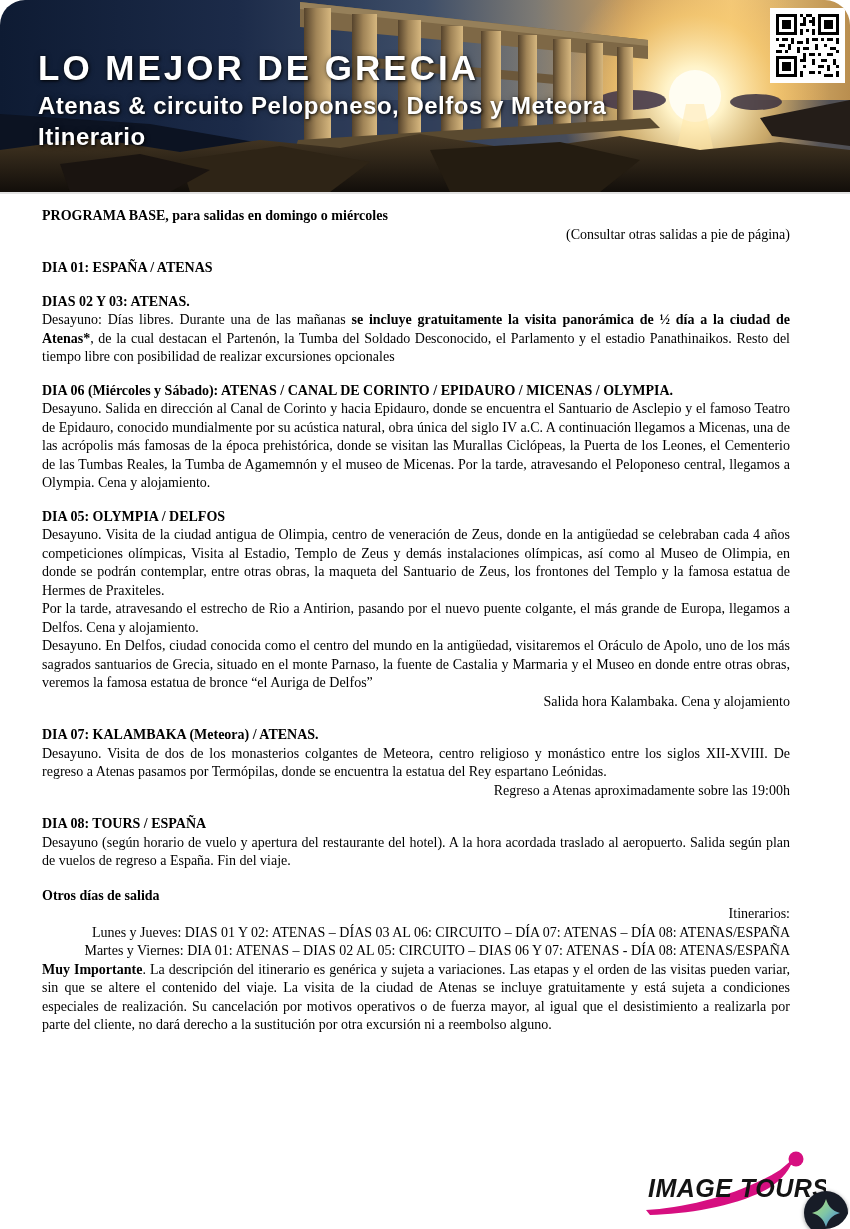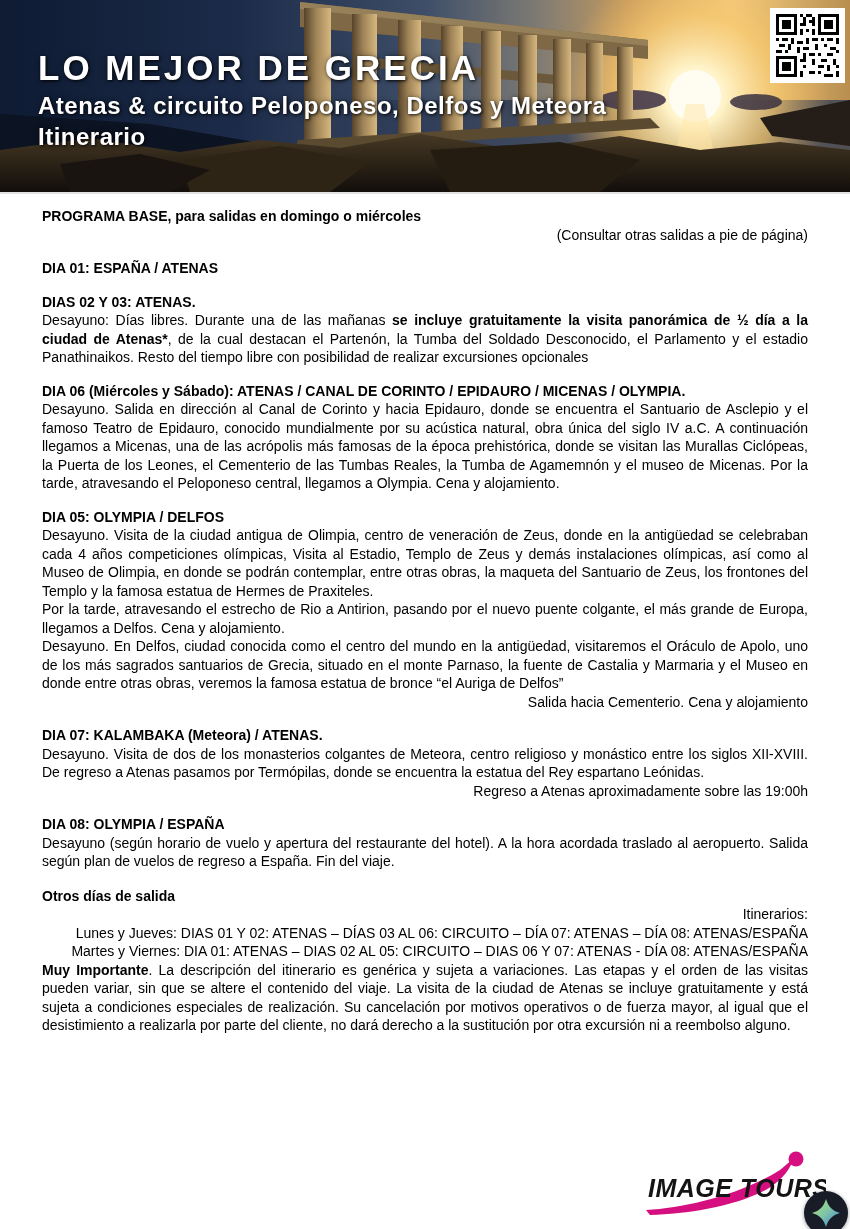--- a/index.html
+++ b/index.html
@@ -3,20 +3,21 @@
 <meta charset="utf-8">
 <style>
   html,body{margin:0;padding:0;background:#ffffff;}
   .page{
     position:relative;
     width:850px;height:1229px;
     background:#ffffff;
     overflow:hidden;
     font-family:"Liberation Sans", sans-serif;
     color:#000;
+    border-radius:25px;
   }
   
   .hero{
     position:relative;
     width:850px;height:192px;
     overflow:hidden;
     border-bottom:2px solid #e2e2e2;
   }
   .hero svg.photo{position:absolute;inset:0;display:block;}
   .hero-text{
@@ -33,23 +34,24 @@
     font-size:24px;font-weight:bold;letter-spacing:.5px;
     margin:0 0 7px 0;
   }
   .qr{
     position:absolute;top:8px;right:5px;
     width:75px;height:75px;background:#fff;
   }
   .qr svg{display:block;}
   
   .content{
-    padding:13px 42px 0 42px;
+    padding:13px 60px 0 42px;
     font-size:14px;
     line-height:18.5px;
+    font-family:Liberation Serif, serif;
   }
   .content p{margin:0;}
   .intro-bold{font-weight:bold;}
   .day-heading{
     font-size:14px;font-weight:bold;margin:15px 0 0 0;line-height:18.5px;
   }
   .para{text-align:justify;}
   .plain{text-align:right;}
   .important{margin-top:42px;text-align:justify;}
   .b{font-weight:bold;}
@@ -220,27 +222,27 @@
     <p class="para"><span>Desayuno: Días libres. Durante una de las mañanas </span><span class="b">se incluye gratuitamente la visita panorámica de ½ día a la ciudad de Atenas*</span><span>, de la cual destacan el Partenón, la Tumba del Soldado Desconocido, el Parlamento y el estadio Panathinaikos. Resto del tiempo libre con posibilidad de realizar excursiones opcionales</span></p>
 
     <h3 class="day-heading">DIA 06 (Miércoles y Sábado): ATENAS / CANAL DE CORINTO / EPIDAURO / MICENAS / OLYMPIA.</h3>
     <p class="para">Desayuno. Salida en dirección al Canal de Corinto y hacia Epidauro, donde se encuentra el Santuario de Asclepio y el famoso Teatro de Epidauro, conocido mundialmente por su acústica natural, obra única del siglo IV a.C. A continuación llegamos a Micenas, una de las acrópolis más famosas de la época prehistórica, donde se visitan las Murallas Ciclópeas, la Puerta de los Leones, el Cementerio de las Tumbas Reales, la Tumba de Agamemnón y el museo de Micenas. Por la tarde, atravesando el Peloponeso central, llegamos a Olympia. Cena y alojamiento.</p>
 
     <h3 class="day-heading">DIA 05: OLYMPIA / DELFOS</h3>
     <p class="para">Desayuno. Visita de la ciudad antigua de Olimpia, centro de veneración de Zeus, donde en la antigüedad se celebraban cada 4 años competiciones olímpicas, Visita al Estadio, Templo de Zeus y demás instalaciones olímpicas, así como al Museo de Olimpia, en donde se podrán contemplar, entre otras obras, la maqueta del Santuario de Zeus, los frontones del Templo y la famosa estatua de Hermes de Praxiteles.</p>
     <p class="para">Por la tarde, atravesando el estrecho de Rio a Antirion, pasando por el nuevo puente colgante, el más grande de Europa, llegamos a Delfos. Cena y alojamiento.</p>
 
     <p class="para">Desayuno. En Delfos, ciudad conocida como el centro del mundo en la antigüedad, visitaremos el Oráculo de Apolo, uno de los más sagrados santuarios de Grecia, situado en el monte Parnaso, la fuente de Castalia y Marmaria y el Museo en donde entre otras obras, veremos la famosa estatua de bronce “el Auriga de Delfos”</p>
-    <p class="plain">Salida hacia Cementerio. Cena y alojamiento</p>
+    <p class="plain">Salida hora Kalambaka. Cena y alojamiento</p>
 
     <h3 class="day-heading">DIA 07: KALAMBAKA (Meteora) / ATENAS.</h3>
     <p class="para">Desayuno. Visita de dos de los monasterios colgantes de Meteora, centro religioso y monástico entre los siglos XII-XVIII. De regreso a Atenas pasamos por Termópilas, donde se encuentra la estatua del Rey espartano Leónidas.</p>
     <p class="plain">Regreso a Atenas aproximadamente sobre las 19:00h</p>
 
-    <h3 class="day-heading">DIA 08: OLYMPIA / ESPAÑA</h3>
+    <h3 class="day-heading">DIA 08: TOURS / ESPAÑA</h3>
     <p class="para">Desayuno (según horario de vuelo y apertura del restaurante del hotel). A la hora acordada traslado al aeropuerto. Salida según plan de vuelos de regreso a España. Fin del viaje.</p>
 
     <h3 class="day-heading" style="margin-top:16px;">Otros días de salida</h3>
     <p class="plain">Itinerarios:</p>
     <p class="plain">Lunes y Jueves: DIAS 01 Y 02: ATENAS – DÍAS 03 AL 06: CIRCUITO – DÍA 07: ATENAS – DÍA 08: ATENAS/ESPAÑA</p>
     <p class="plain">Martes y Viernes: DIA 01: ATENAS – DIAS 02 AL 05: CIRCUITO – DIAS 06 Y 07: ATENAS - DÍA 08: ATENAS/ESPAÑA</p>
 
     <p class="important"><span class="b">Muy Importante</span><span>. La descripción del itinerario es genérica y sujeta a variaciones. Las etapas y el orden de las visitas pueden variar, sin que se altere el contenido del viaje. La visita de la ciudad de Atenas se incluye gratuitamente y está sujeta a condiciones especiales de realización. Su cancelación por motivos operativos o de fuerza mayor, al igual que el desistimiento a realizarla por parte del cliente, no dará derecho a la sustitución por otra excursión ni a reembolso alguno.</span></p>
 
   </div>

